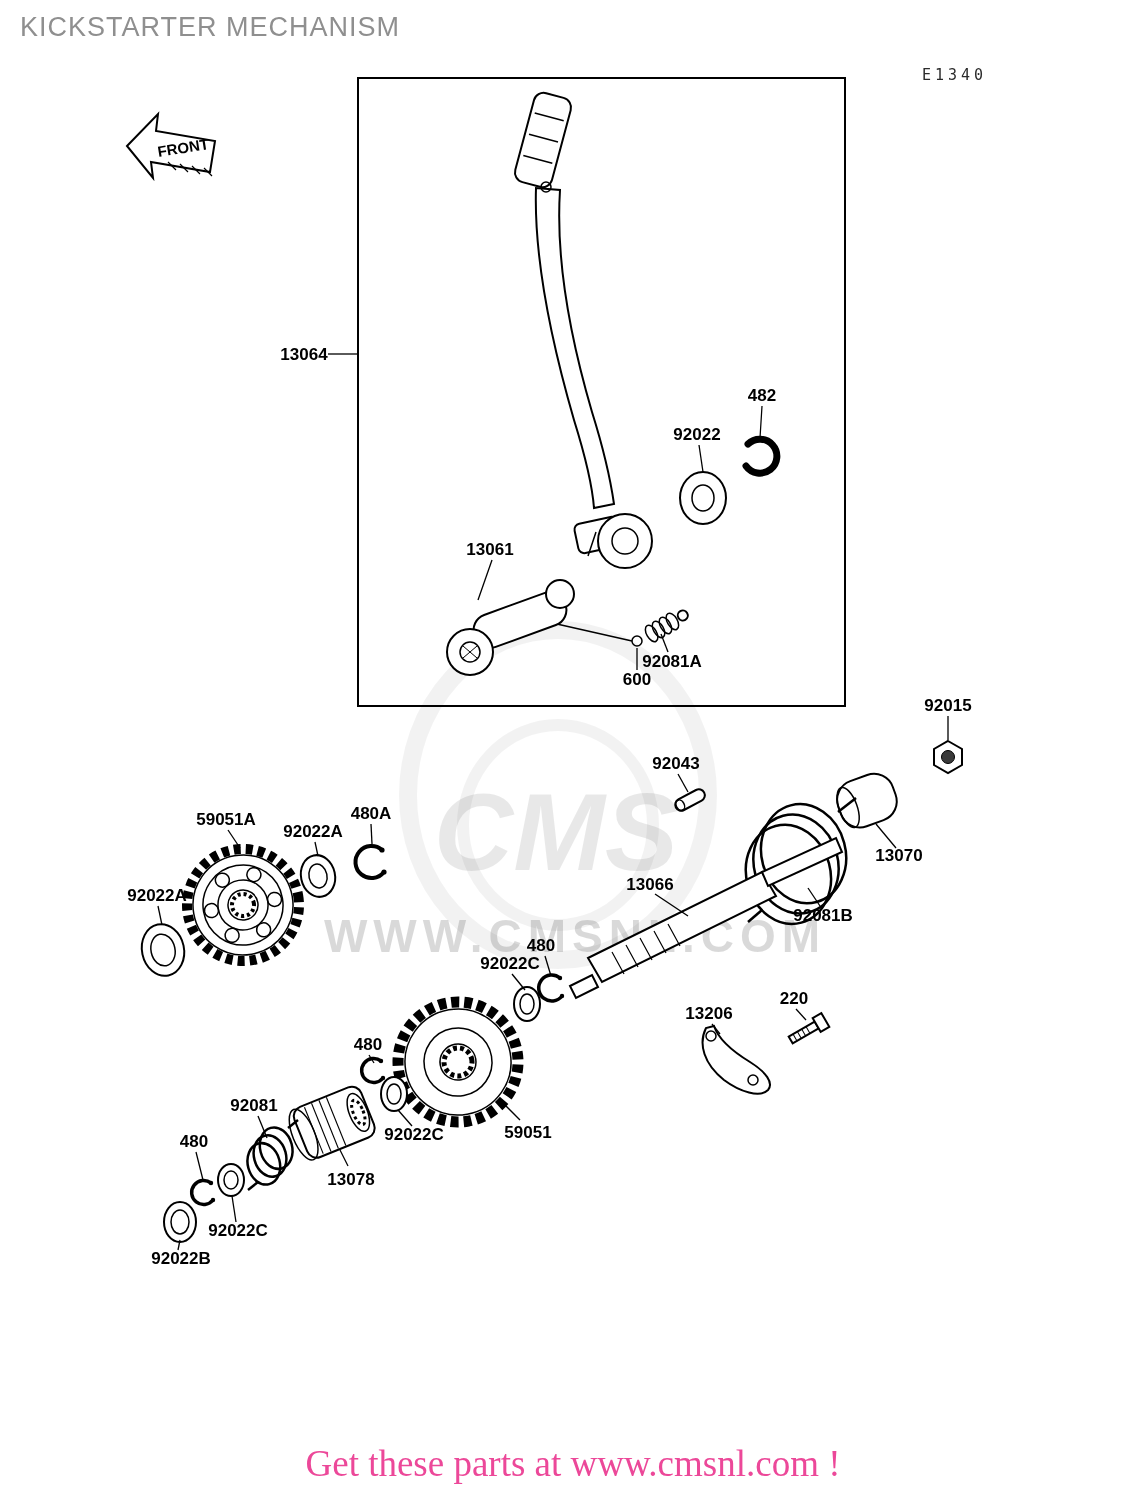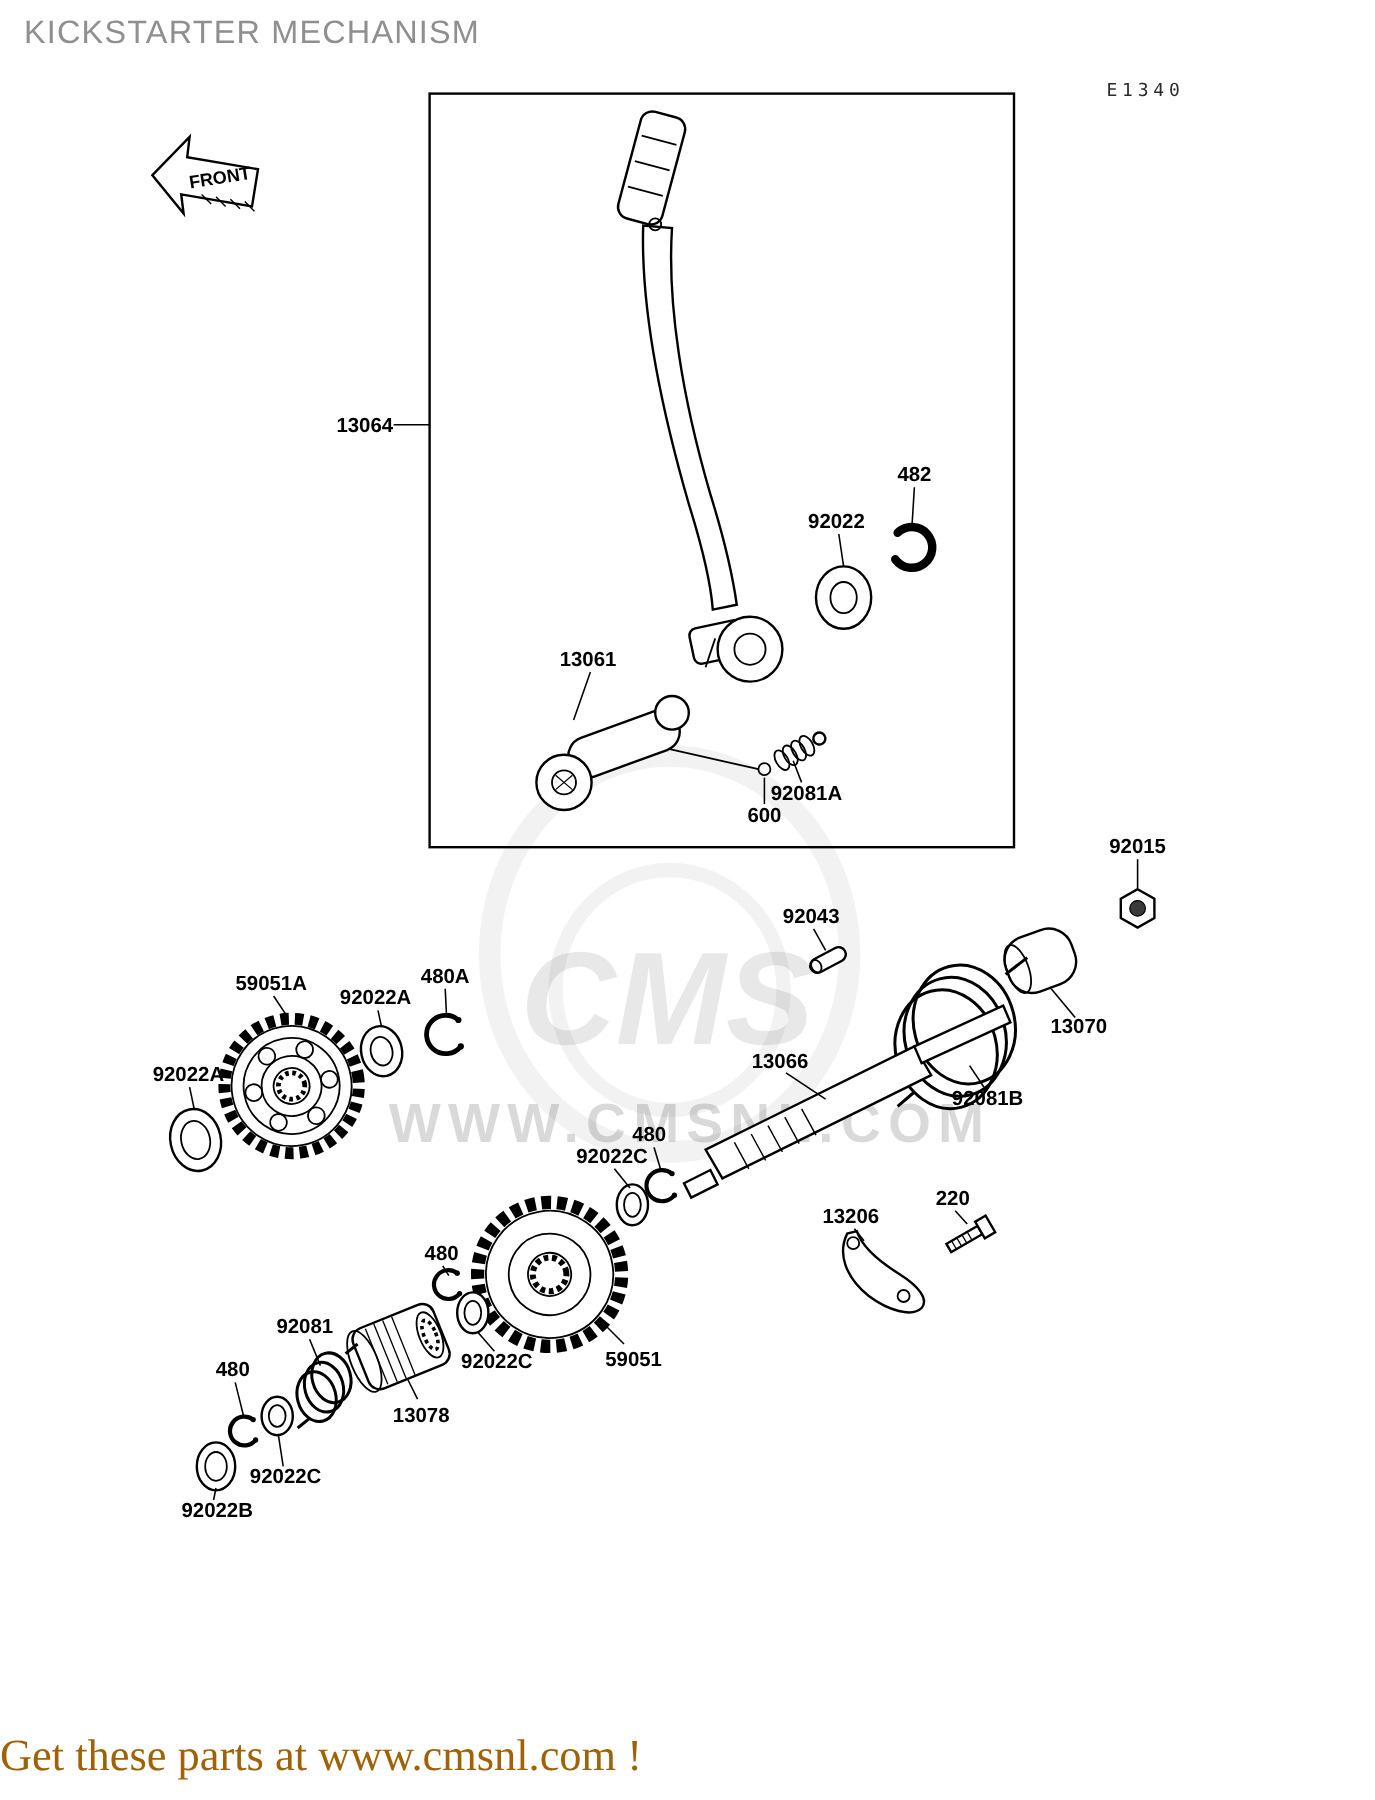--- a/index.html
+++ b/index.html
@@ -1,21 +1,21 @@
 <!DOCTYPE html>
 <html><head>
 <meta charset="utf-8">
 <style>
   html,body{margin:0;padding:0;background:#fff;}
   body{width:1146px;height:1500px;position:relative;font-family:"Liberation Sans",sans-serif;}
   .stage{position:relative;width:1146px;height:1500px;overflow:hidden;background:#fff;}
   #title{position:absolute;left:20px;top:12px;font-size:27px;color:#8f8f8f;letter-spacing:1px;white-space:nowrap;}
   #code{position:absolute;left:922px;top:66px;font-family:"DejaVu Sans Mono",monospace;font-size:15px;letter-spacing:4px;color:#2b2b2b;text-align:center;}
-  #footer{position:absolute;left:0;top:1442px;width:100%;text-align:left;
-          font-family:"Liberation Serif",serif;font-size:37px;color:#a16207;}
+  #footer{position:absolute;left:0;top:1442px;width:100%;text-align:center;
+          font-family:"Liberation Serif",serif;font-size:37px;color:#ec4899;}
   svg.art{position:absolute;left:0;top:0;}
   .lbl{font-family:"Liberation Sans",sans-serif;font-weight:bold;font-size:17px;text-anchor:middle;fill:#000;}
   .ln{stroke:#000;stroke-width:1.3;fill:none;}
   .outline{fill:#fff;stroke:#000;stroke-width:2;}
   .thin{fill:none;stroke:#000;stroke-width:1.5;}
   .thick{fill:none;stroke:#000;stroke-width:2.5;}
 </style>
 </head>
 <body>
 

